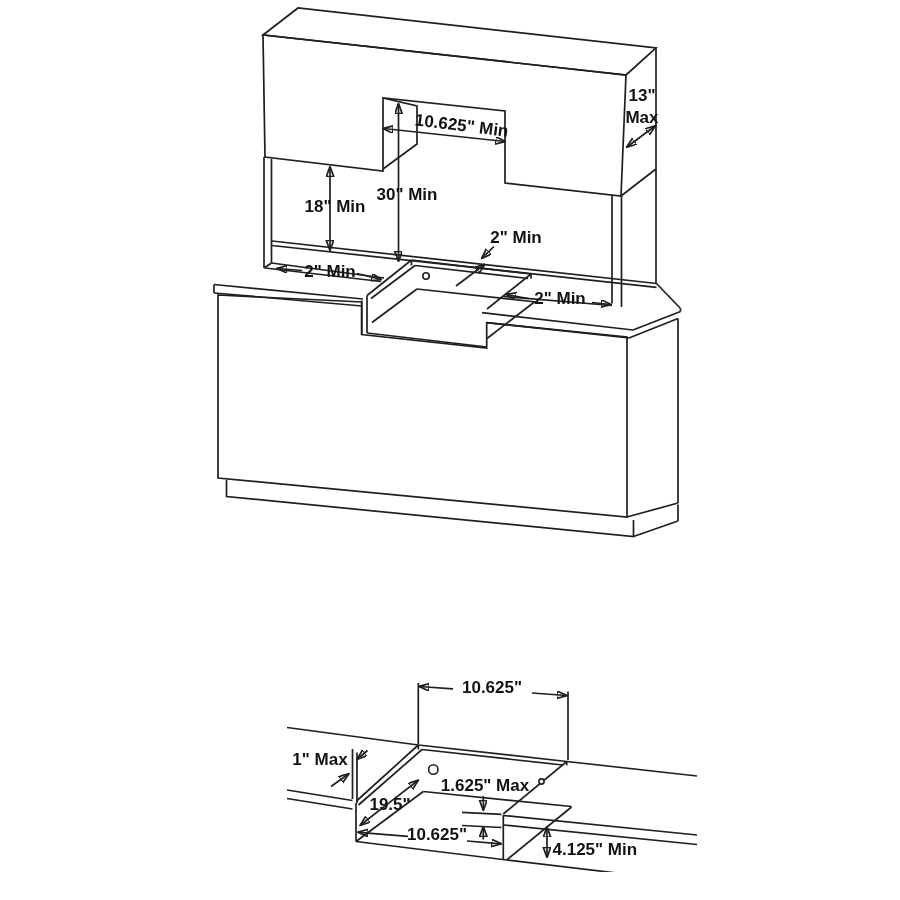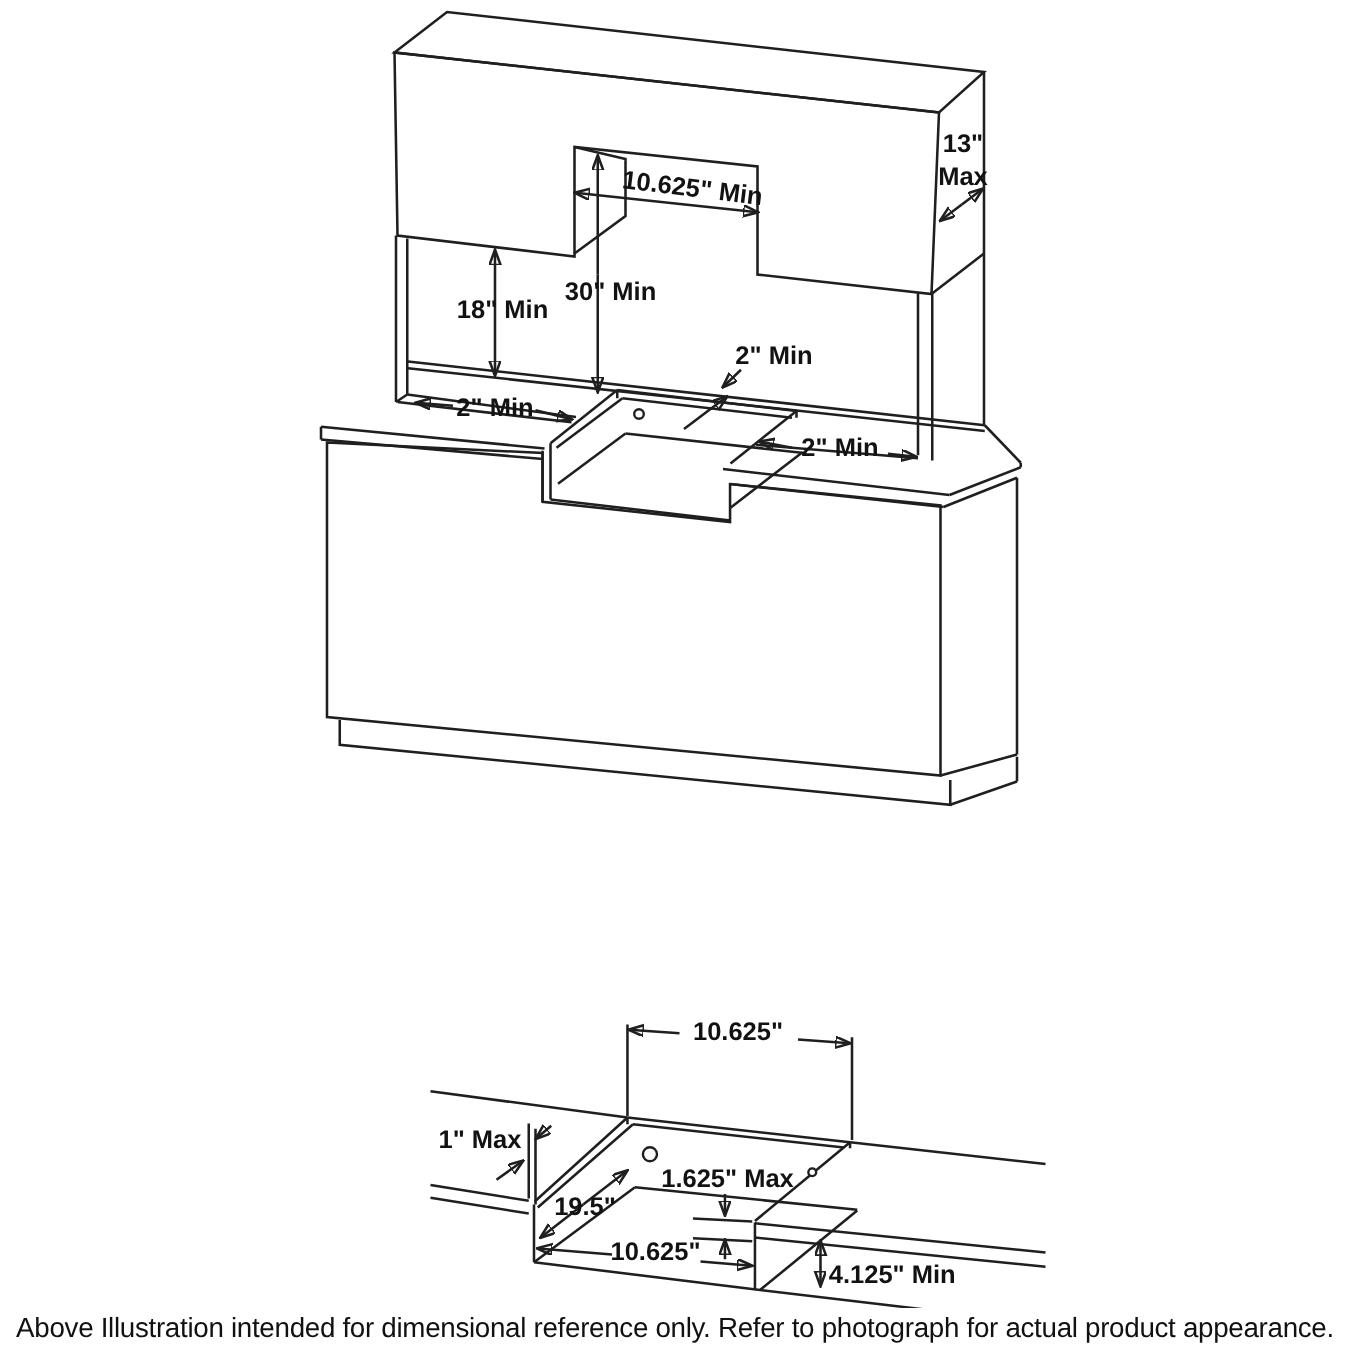--- a/index.html
+++ b/index.html
@@ -204,14 +204,13 @@
     </g>
 
     <g>
       <line x1="547" y1="842" x2="547" y2="827.5" marker-end="url(#ah)"></line>
       <line x1="547" y1="842" x2="547" y2="857" marker-end="url(#ah)"></line>
       <text class="dim" text-anchor="start" x="552.5" y="855">4.125" Min</text>
     </g>
   </g>
 </svg>
 
-<div id="caption">Above Illustration intended for dimensional reference only. Refer to photograph for actual product appearance.</div>
 </div>
 
 </body></html>

